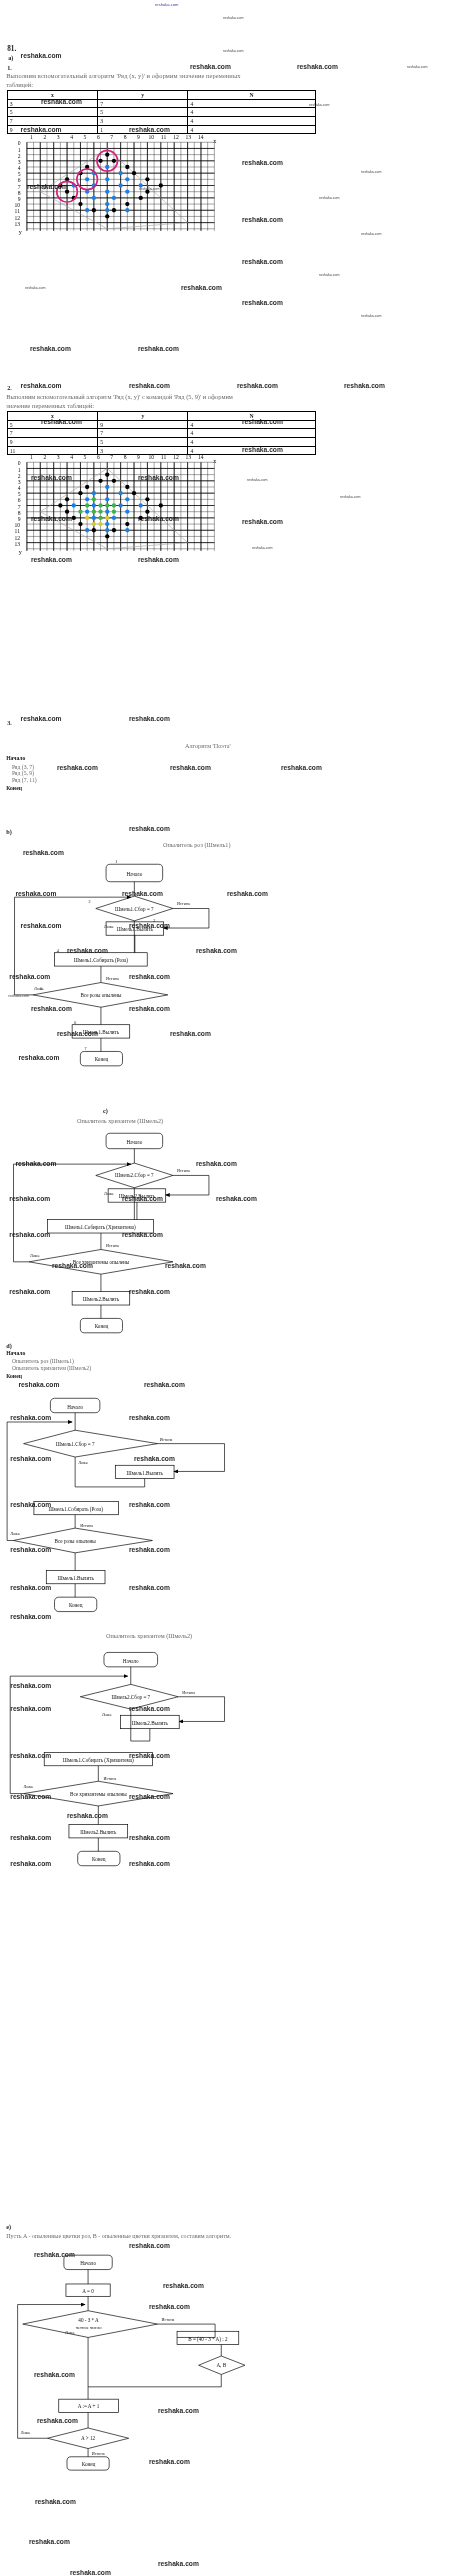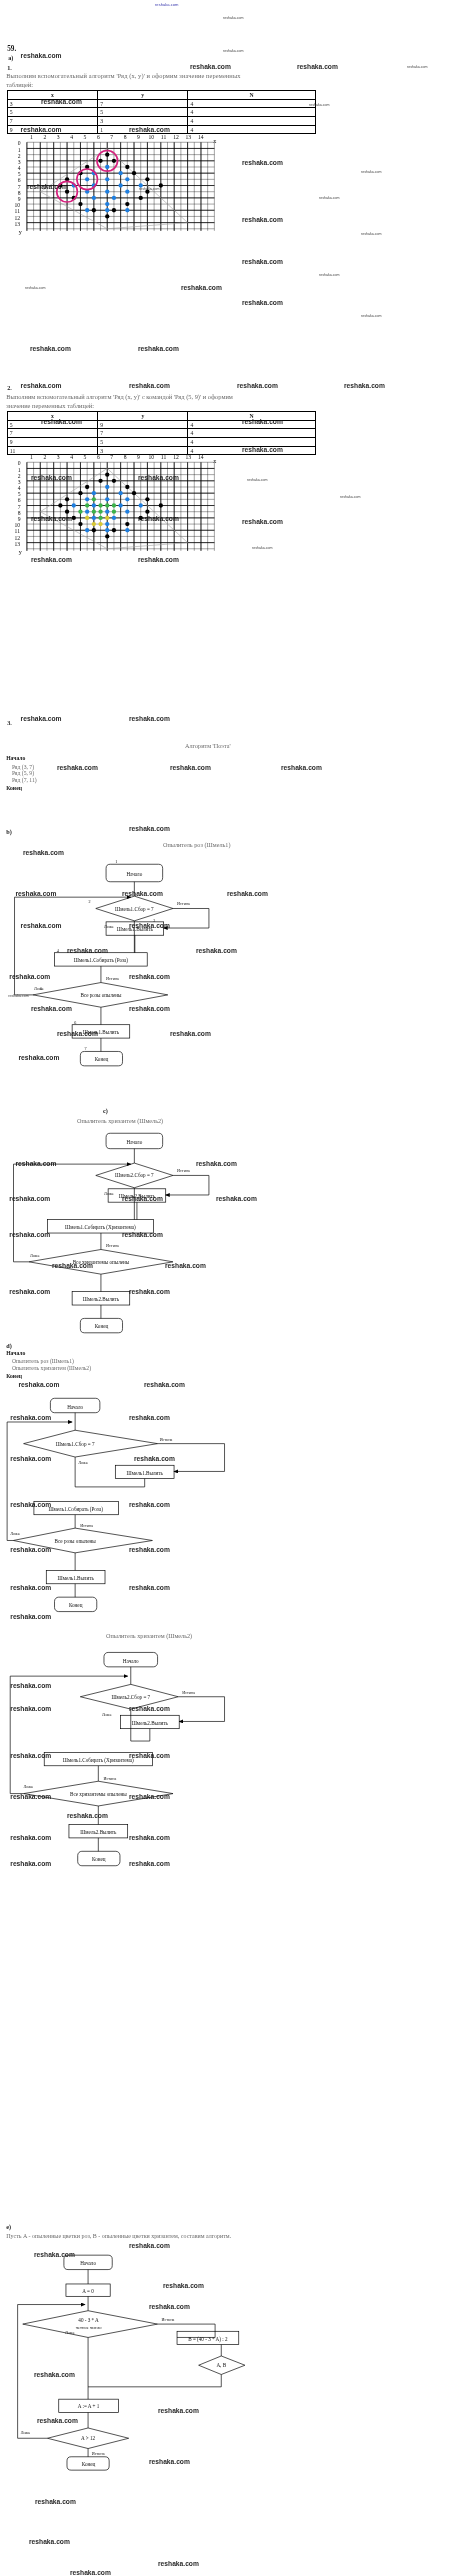--- a/index.html
+++ b/index.html
@@ -67,21 +67,21 @@
   .algo{position:absolute;font-family:"Liberation Serif", serif;font-size:5.7px;line-height:6.7px;white-space:pre;}
 </style>
 </head>
 <body>
 
 <div class="page">
 
   <div class="wm blue" style="left:155px;top:2.1px;">reshaka.com</div>
   <div class="wm tiny" style="left:223px;top:15.5px;">reshaka.com</div>
 
-  <div class="t ser bold" style="left:7.2px;top:45px;font-size:7.2px;">59.</div>
+  <div class="t ser bold" style="left:7.2px;top:45px;font-size:7.2px;">81.</div>
   <div class="t ser bold" style="left:8.2px;top:54px;font-size:6.2px;">a)</div>
   <div class="wm" style="left:20.6px;top:52px;font-size:6.7px;">reshaka.com</div>
 
   <div class="t ser bold" style="left:7.2px;top:64px;font-size:6.2px;">1.</div>
   <div class="wm" style="left:190px;top:63px;font-size:6.7px;">reshaka.com</div>
   <div class="wm" style="left:297px;top:63px;font-size:6.7px;">reshaka.com</div>
   <div class="wm tiny" style="left:407px;top:65px;">reshaka.com</div>
 
   <div class="t ser fade" style="left:6.2px;top:72px;font-size:6.4px;letter-spacing:0.1px;">Выполним вспомогательный алгоритм 'Ряд (x, y)' и оформим значение переменных</div>
   <div class="t ser fade" style="left:6.2px;top:81px;font-size:6.4px;">таблицей:</div>

